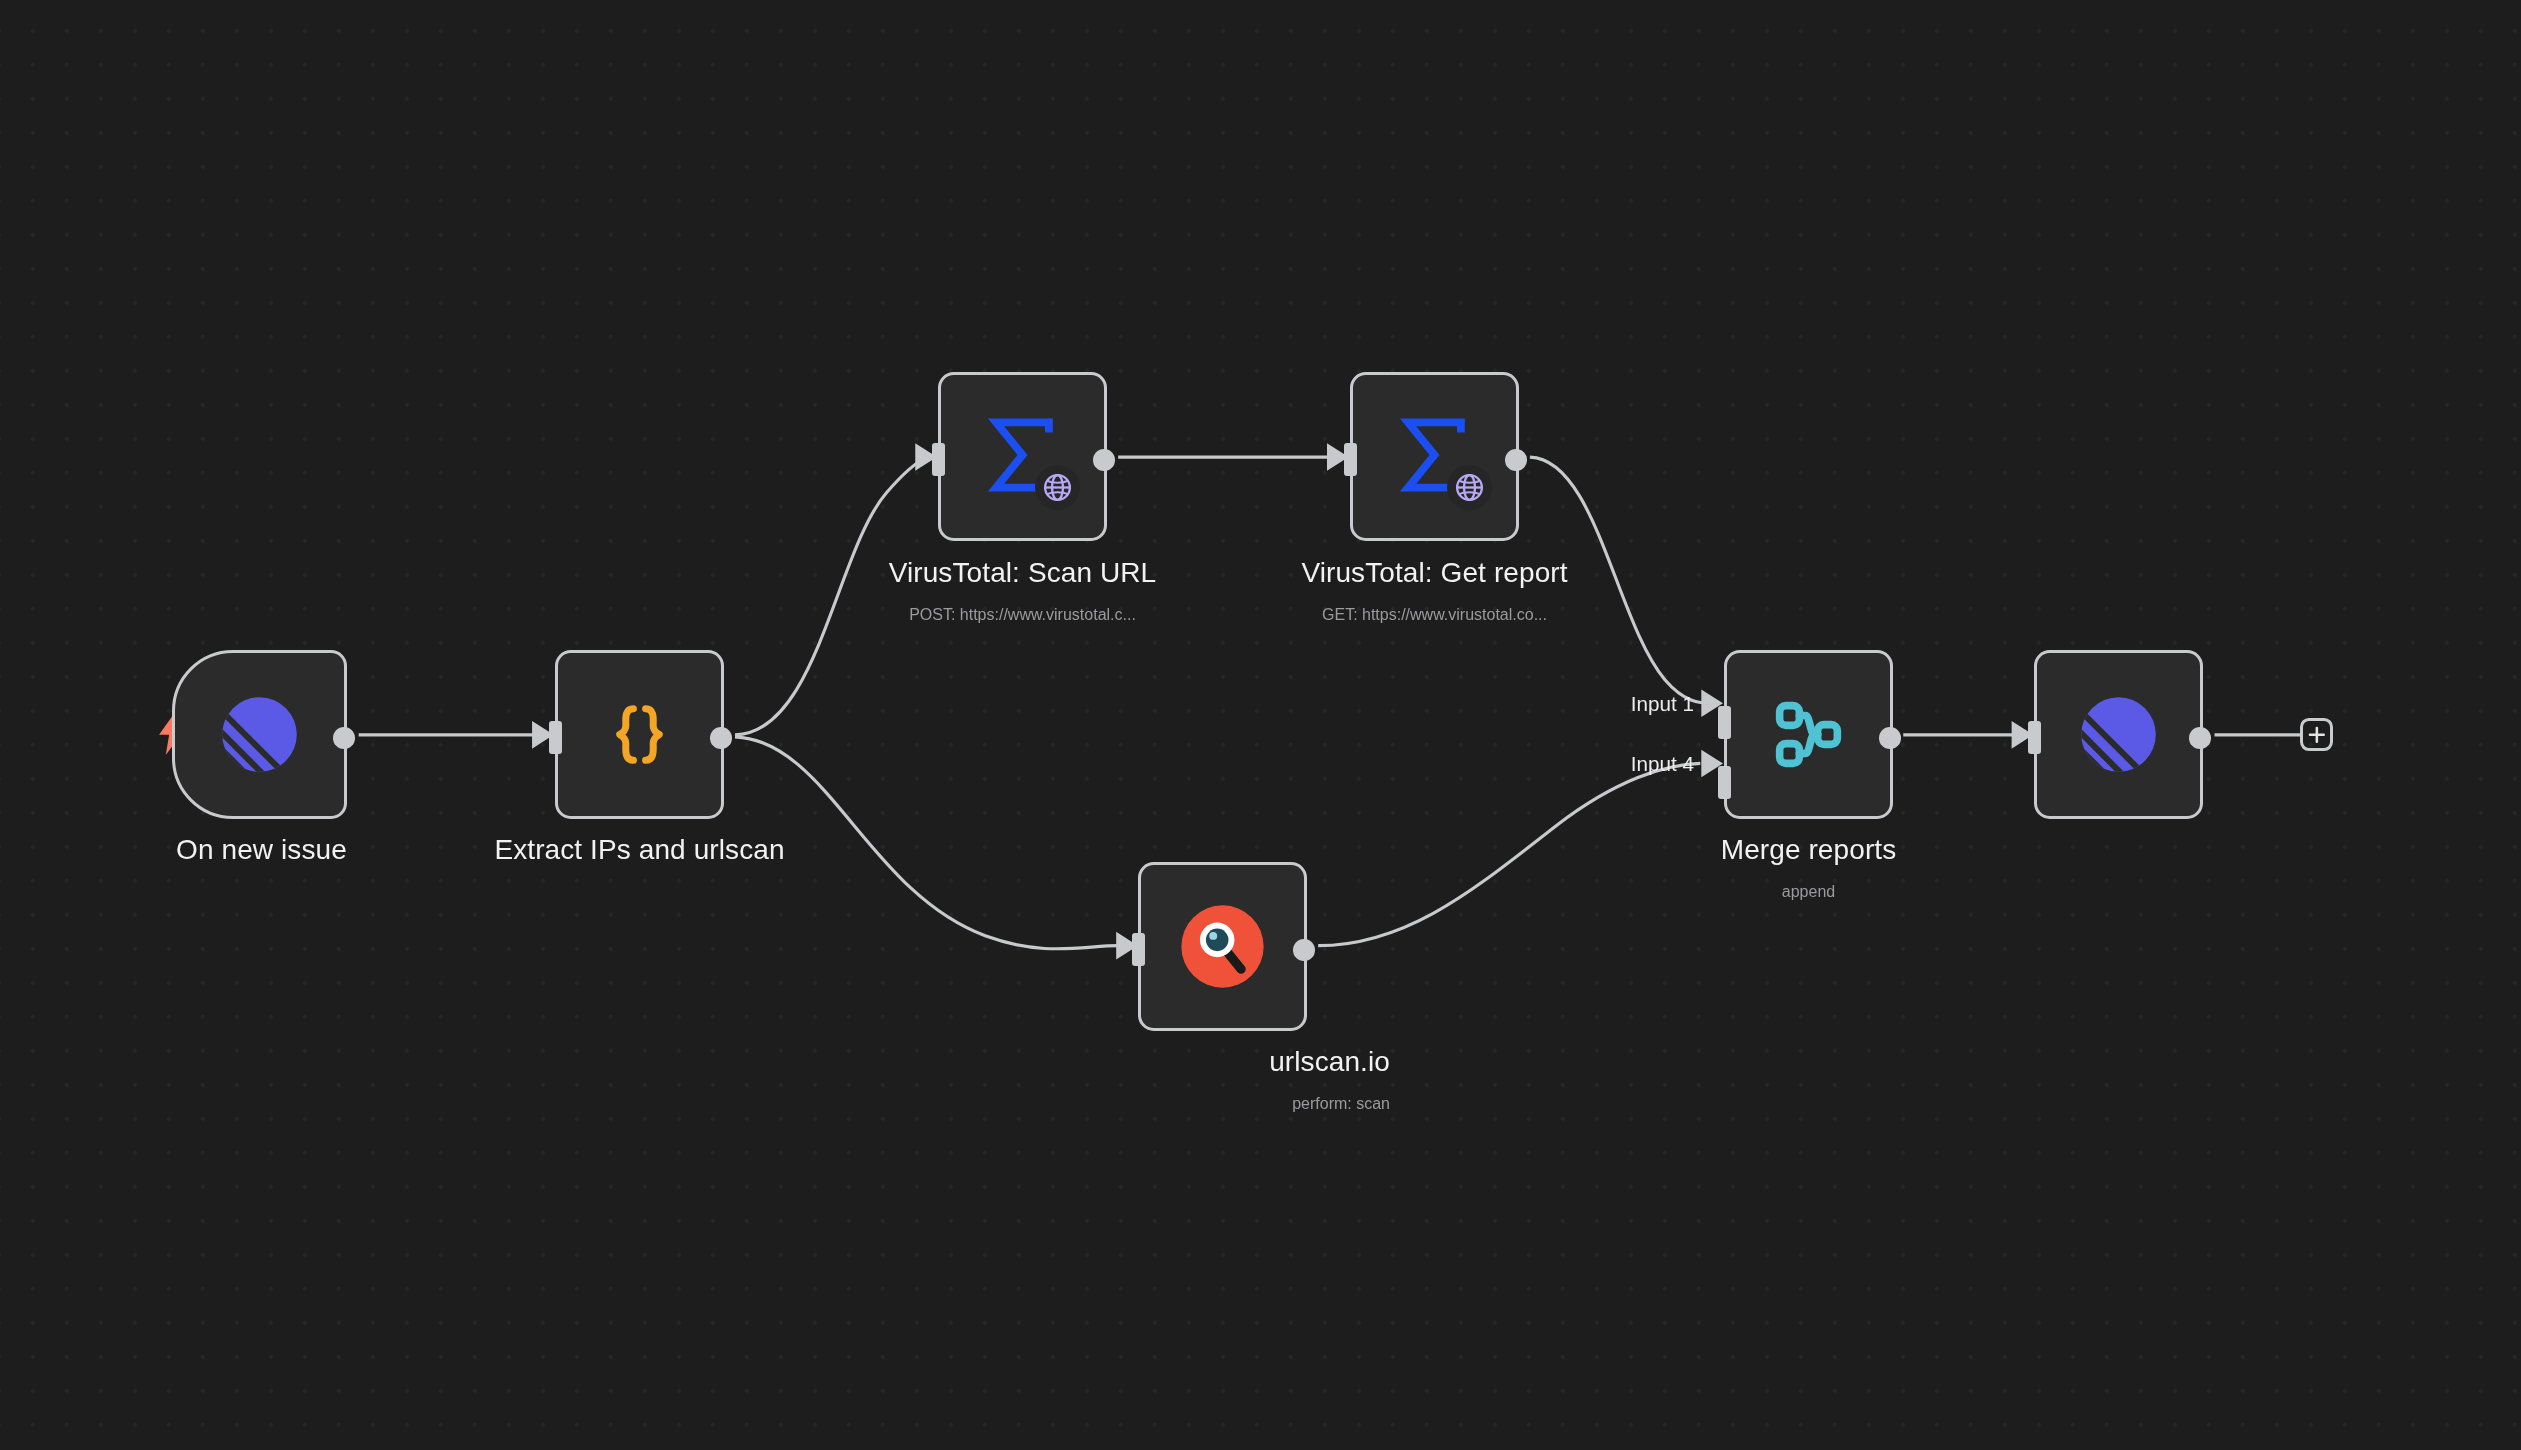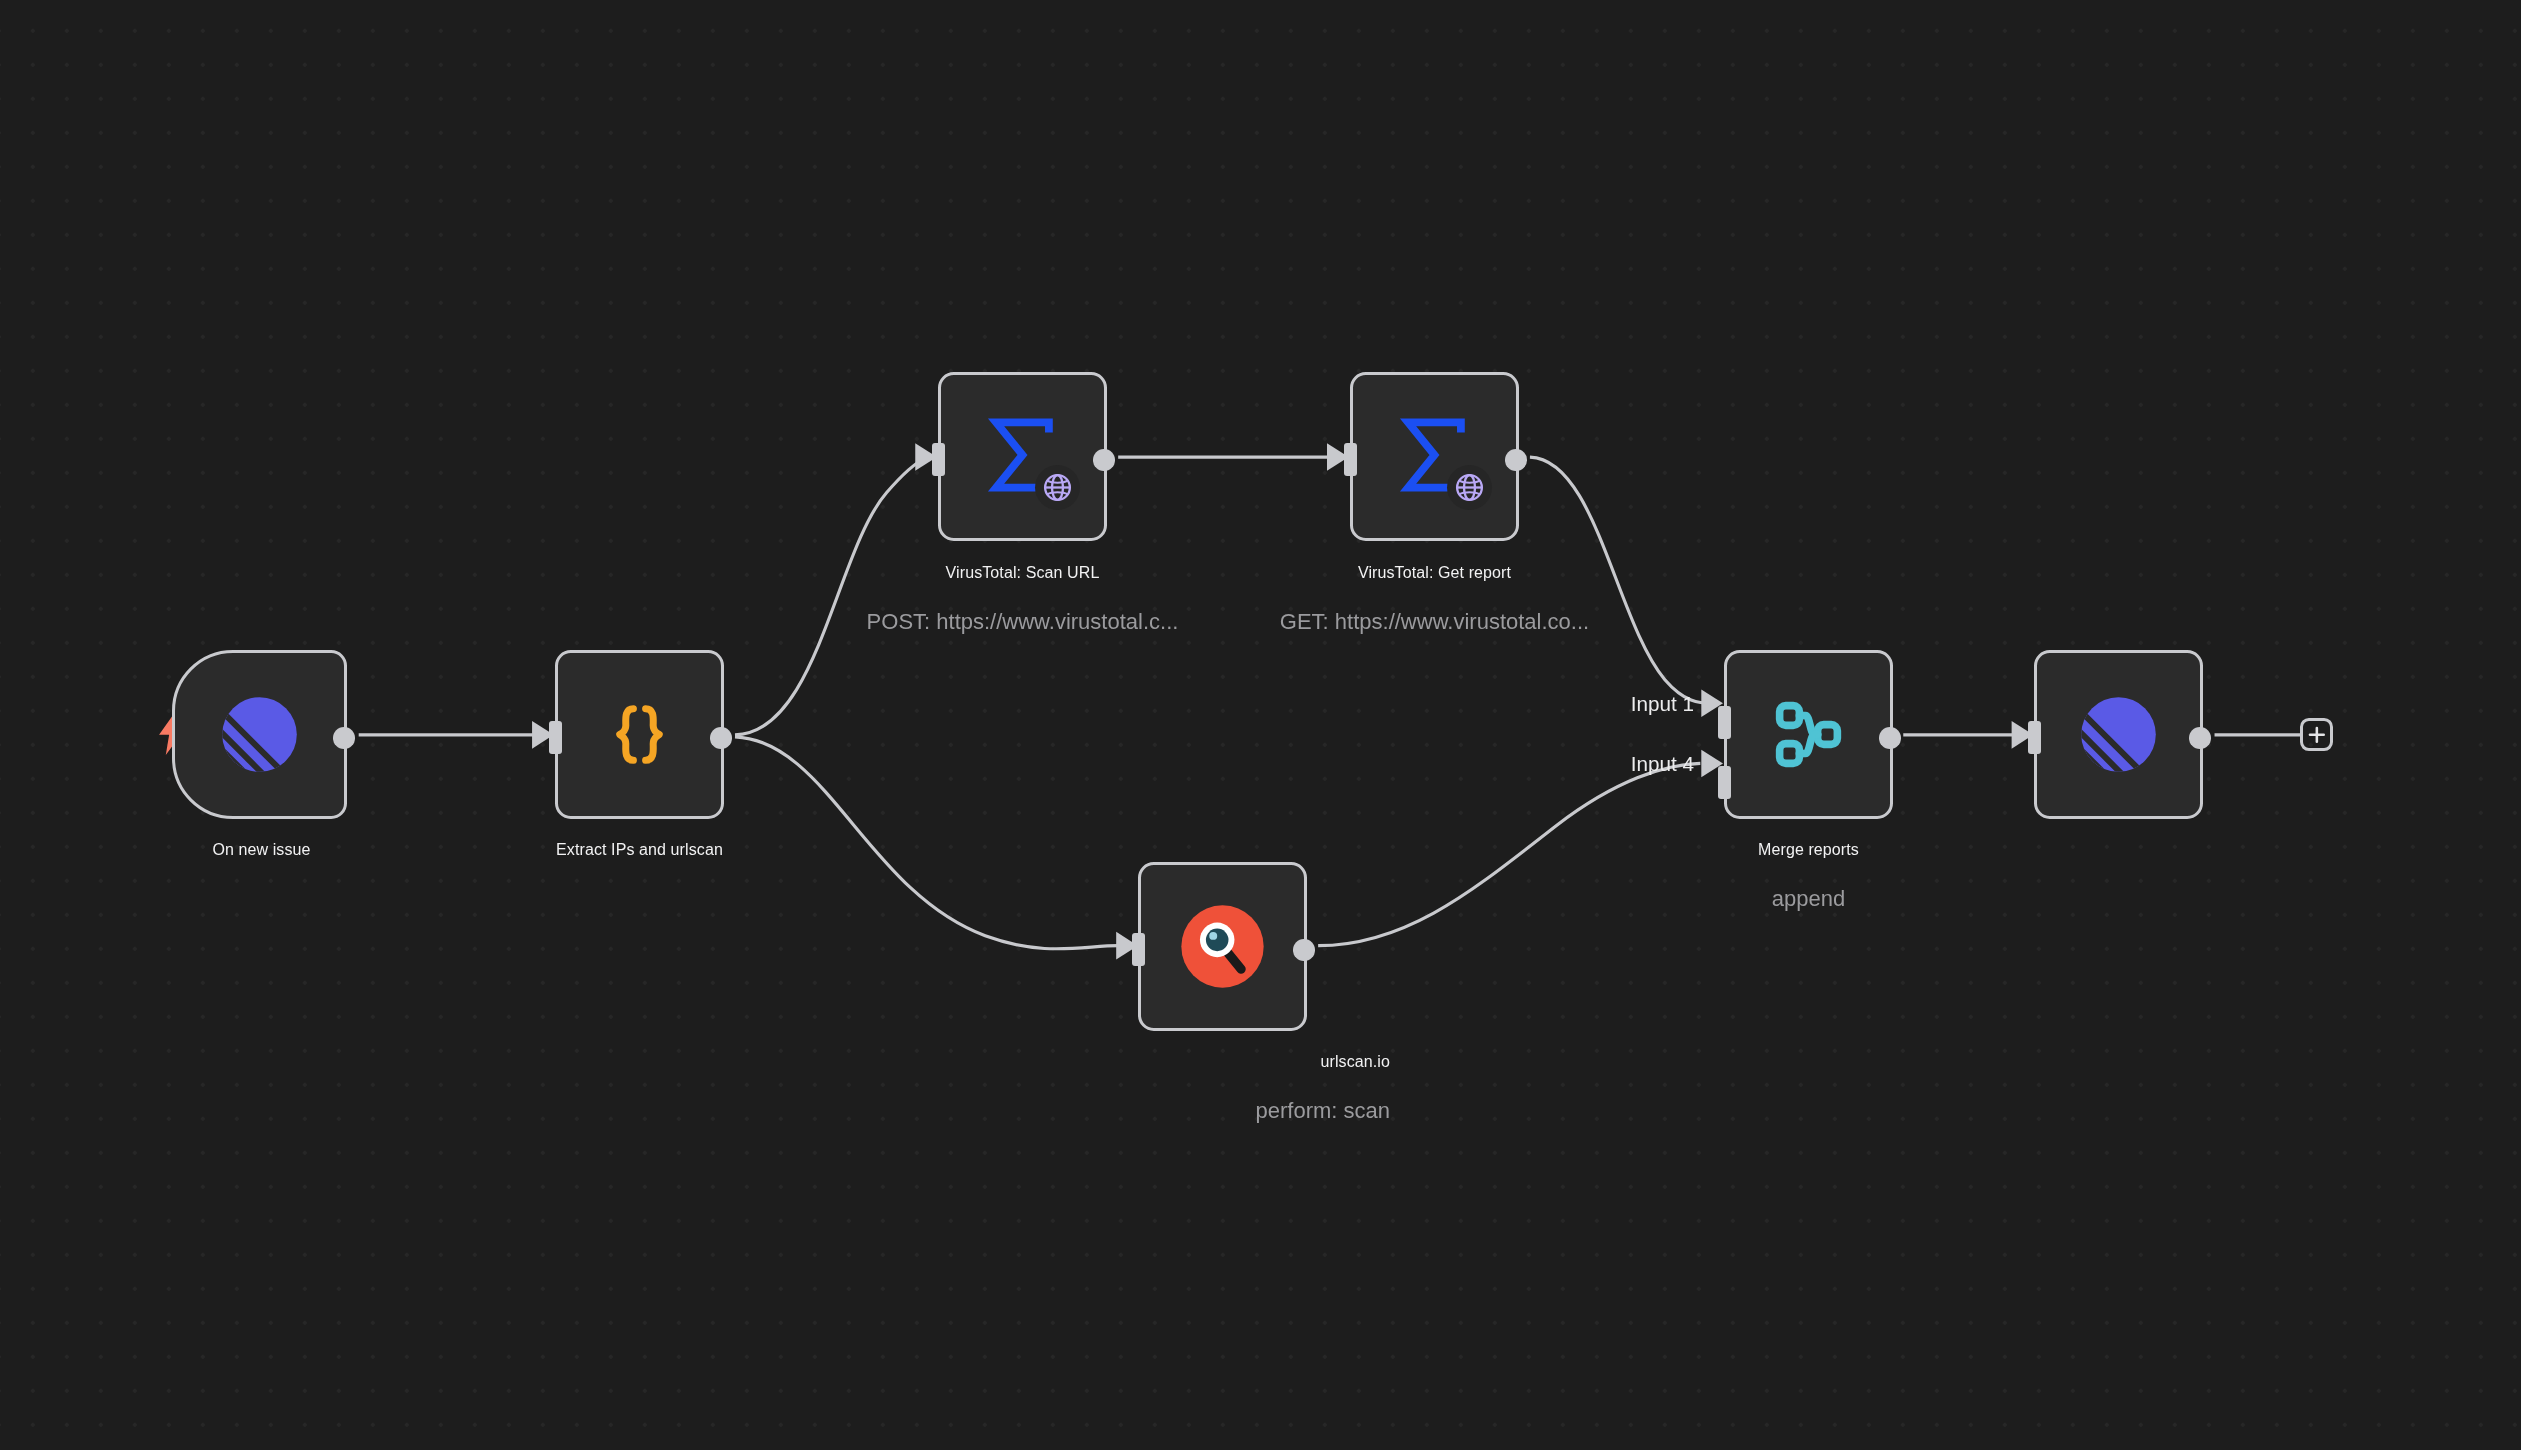--- a/index.html
+++ b/index.html
@@ -56,31 +56,31 @@
     border-radius: 61px 15.8px 15.8px 61px;
   }
 
   .node-labels {
     position: absolute;
     text-align: center;
     pointer-events: none;
   }
   .node-title {
     color: #f2f2f3;
-    font-size: 16px;
+    font-size: 28px;
     line-height: 31.5px;
     white-space: nowrap;
     letter-spacing: 0.1px;
   }
   .node-sub {
     color: #9b9b9e;
-    font-size: 22px;
+    font-size: 16px;
     line-height: 27.6px;
     white-space: nowrap;
-    margin-top: 19px;
+    margin-top: 12px;
   }
 
   
   .handle-out {
     position: absolute;
     width: 21.7px;
     height: 21.7px;
     border-radius: 50%;
     background: #c9cace;
   }

